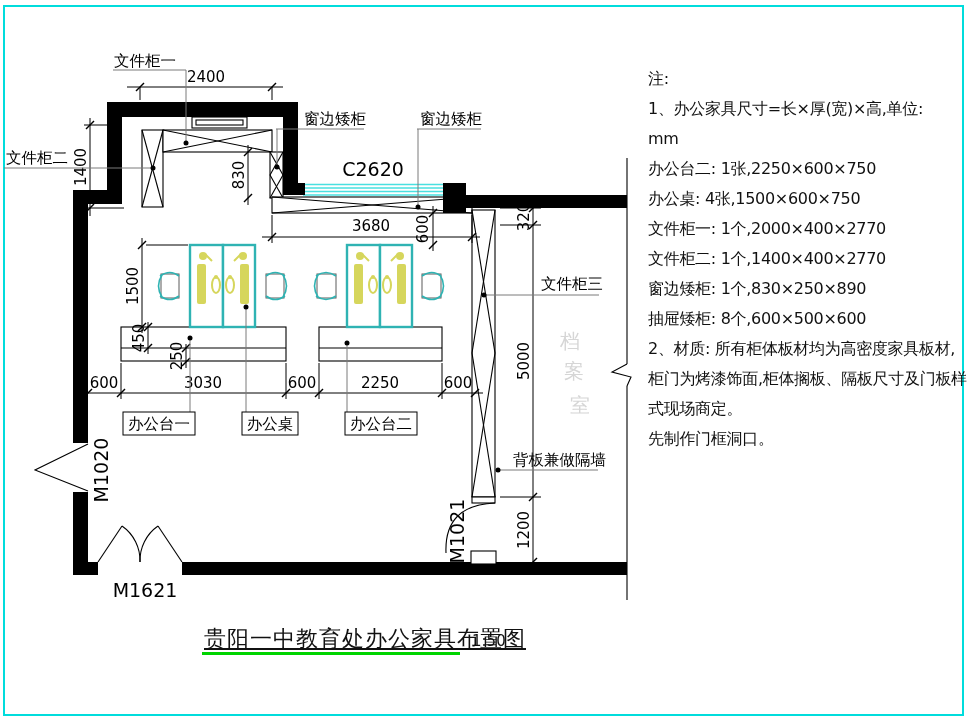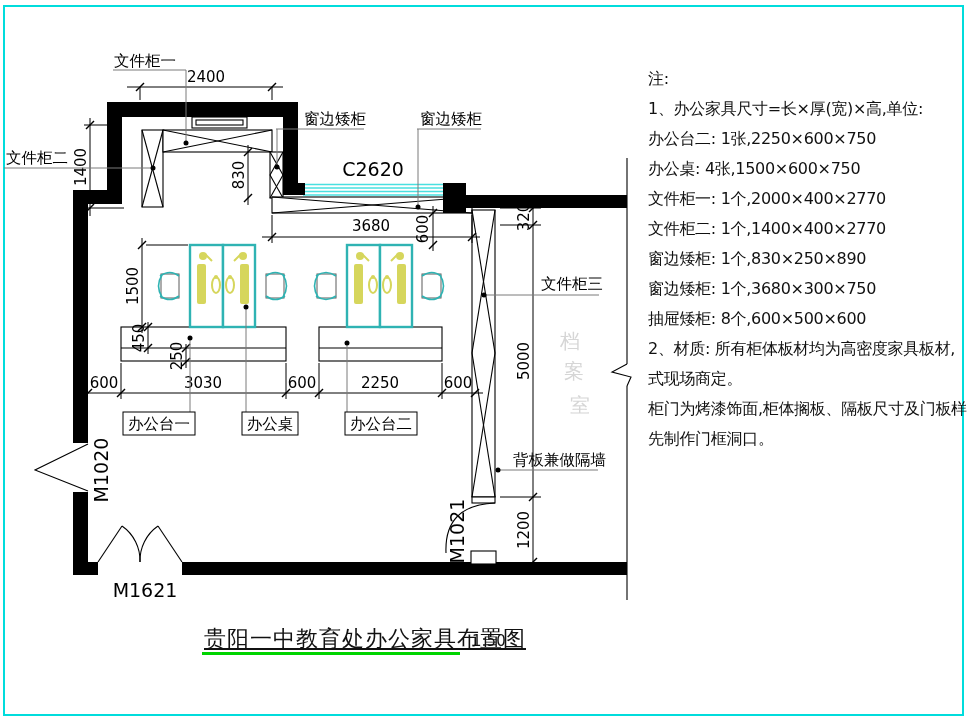--- a/index.html
+++ b/index.html
@@ -324,29 +324,29 @@
     <g>
       <text class="wm" x="560" y="348">档</text>
       <text class="wm" x="564" y="378">案</text>
       <text class="wm" x="570" y="412">室</text>
     </g>
   </svg>
 
   <div id="notes">
     <div class="nline">注:</div>
     <div class="nline">1、办公家具尺寸=长×厚(宽)×高,单位:</div>
+    <div class="nline">mm</div>
     <div class="nline">办公台二: 1张,2250×600×750</div>
     <div class="nline">办公桌: 4张,1500×600×750</div>
     <div class="nline">文件柜一: 1个,2000×400×2770</div>
     <div class="nline">文件柜二: 1个,1400×400×2770</div>
     <div class="nline">窗边矮柜: 1个,830×250×890</div>
-    <div class="nline">窗边矮柜: 1个,3680×300×750</div>
     <div class="nline">抽屉矮柜: 8个,600×500×600</div>
     <div class="nline">2、材质: 所有柜体板材均为高密度家具板材,</div>
+    <div class="nline">柜门为烤漆饰面,柜体搁板、隔板尺寸及门板样</div>
     <div class="nline">式现场商定。</div>
-    <div class="nline">柜门为烤漆饰面,柜体搁板、隔板尺寸及门板样</div>
     <div class="nline">先制作门框洞口。</div>
   </div>
 
   <div id="title-row">贵阳一中教育处办公家具布置图</div>
   <div id="title-scale">1:50</div>
   <div id="title-underline"></div>
 </div>
 
 </body></html>

